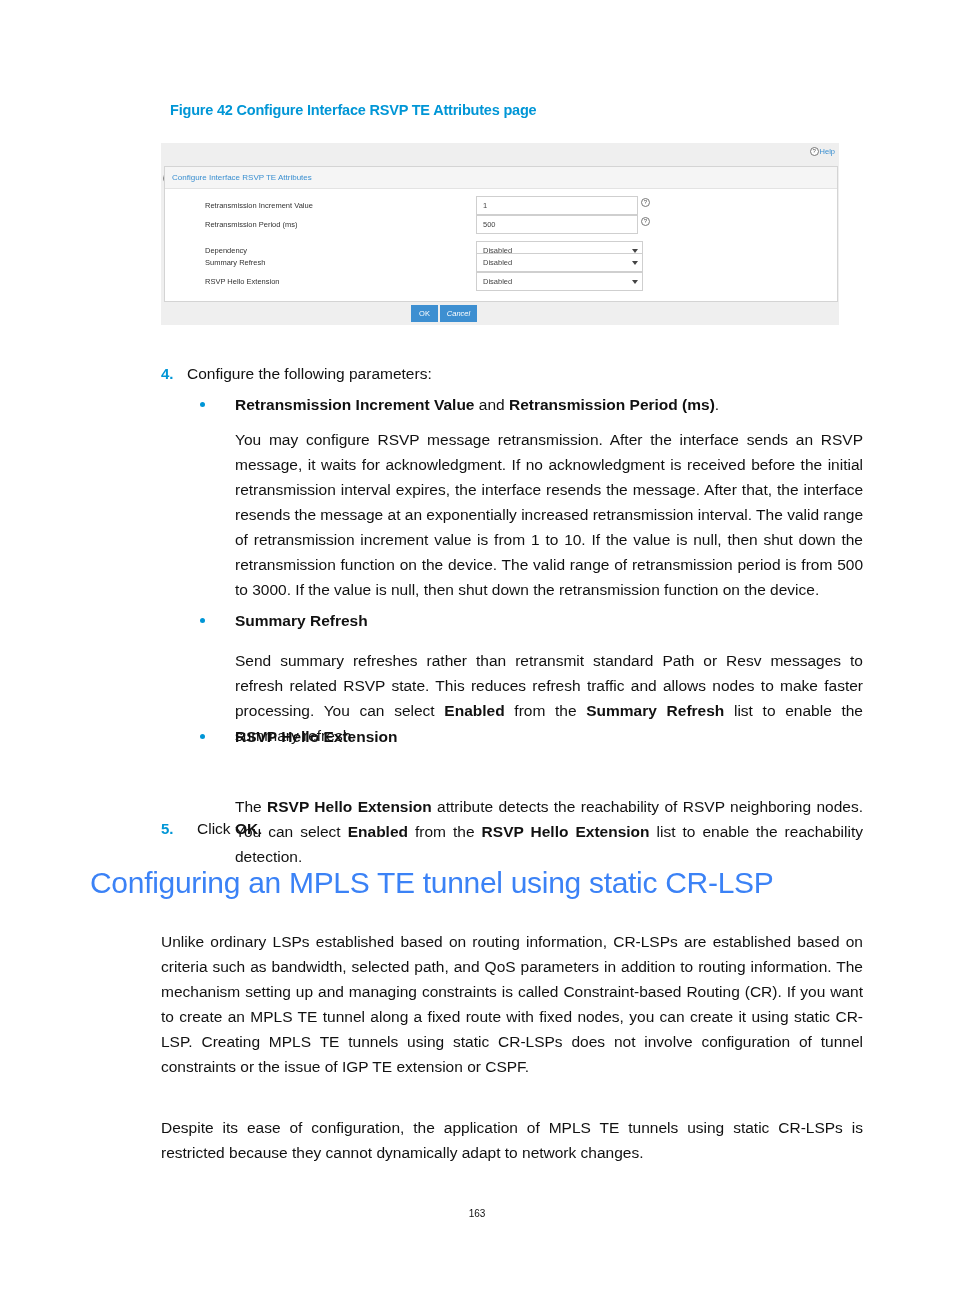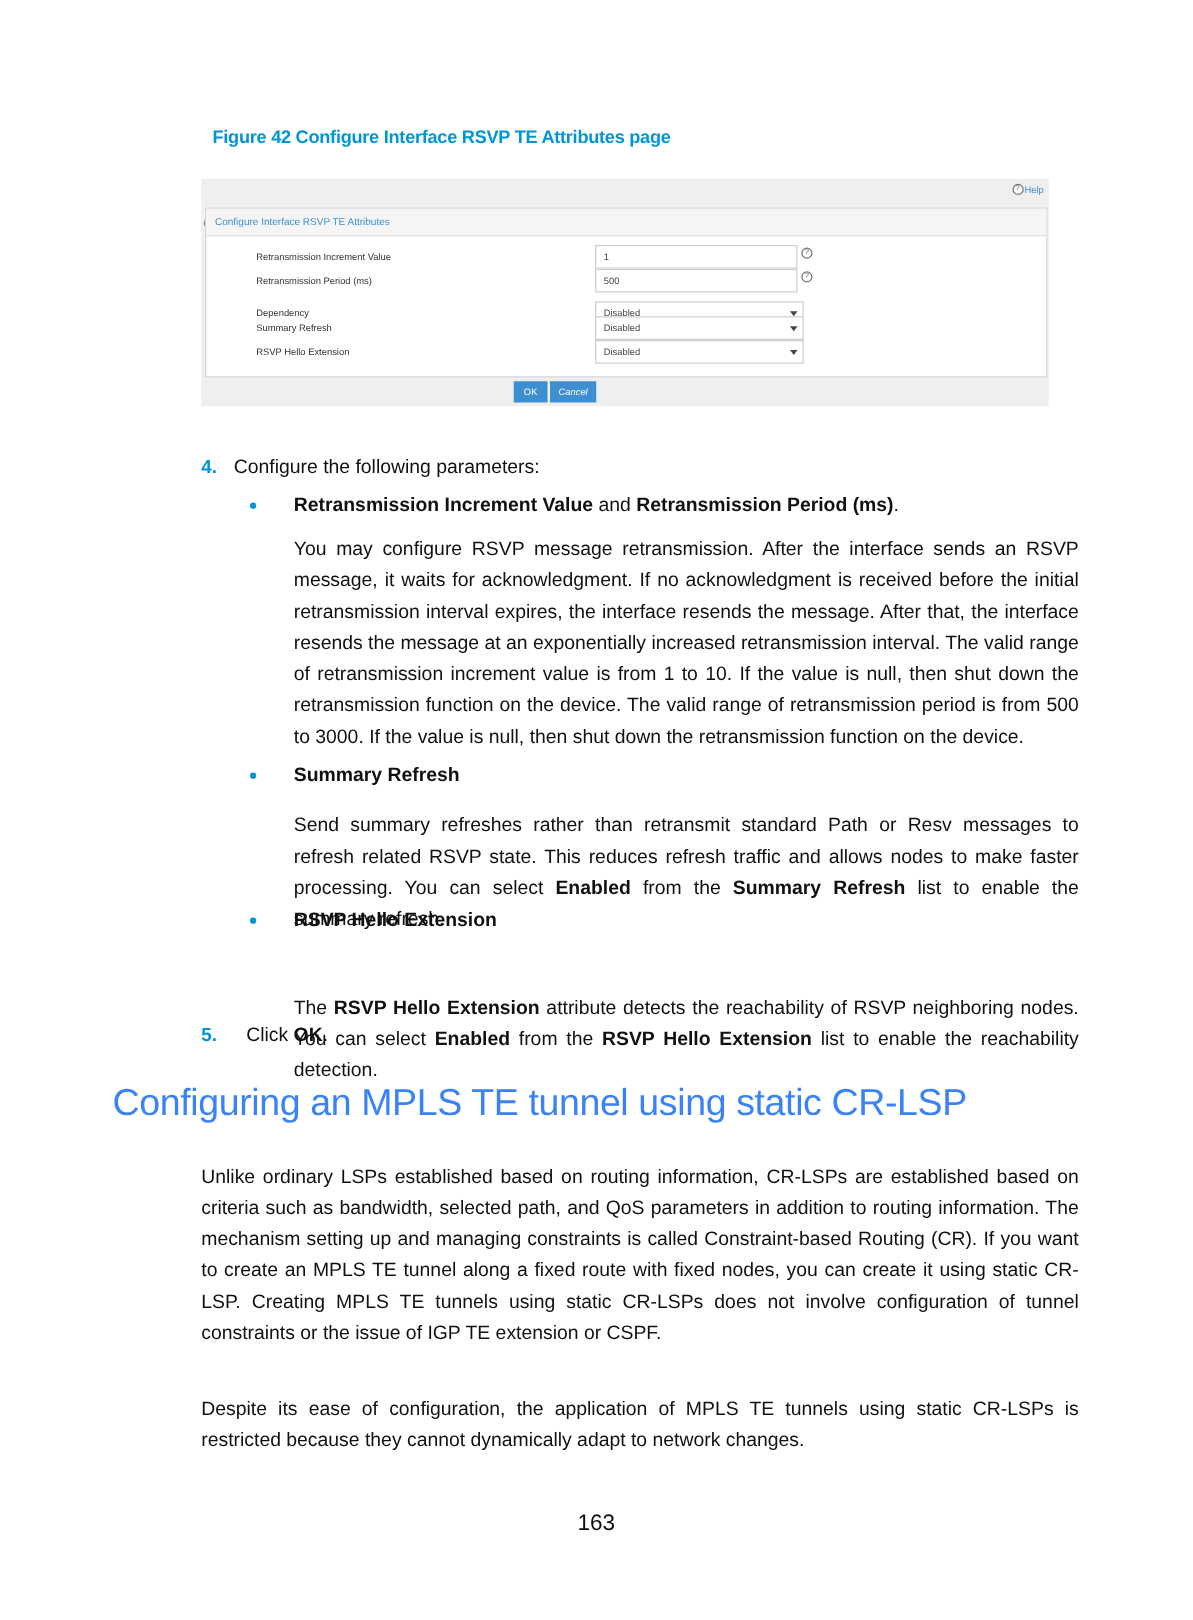--- a/index.html
+++ b/index.html
@@ -80,21 +80,21 @@
     .body-text { font-size: 15.5px; line-height: 25px; color: #111; }
     .num { color: #0096d6; font-weight: bold; font-size: 15px; }
     .bullet {
       width: 5px; height: 5px; border-radius: 50%; background: #0096d6;
     }
     .justify { text-align: justify; text-align-last: left; }
     .h1 {
       left: 90px; top: 866px; font-size: 30px; color: #3b82f6; letter-spacing: -0.3px;
       white-space: nowrap;
     }
-    .page-num { left: 0; width: 954px; top: 1208px; text-align: center; font-size: 18px; color: #111; }
+    .page-num { left: 0; width: 954px; top: 1208px; text-align: center; font-size: 10px; color: #111; }
     b { font-weight: bold; }
   </style>
 </head>
 <body>
 
 <div class="abs fig-caption">Figure 42 Configure Interface RSVP TE Attributes page</div>
 
 <div class="abs ui-frame">
   <div class="ui-crumbs">
     <span class="gear"></span>

